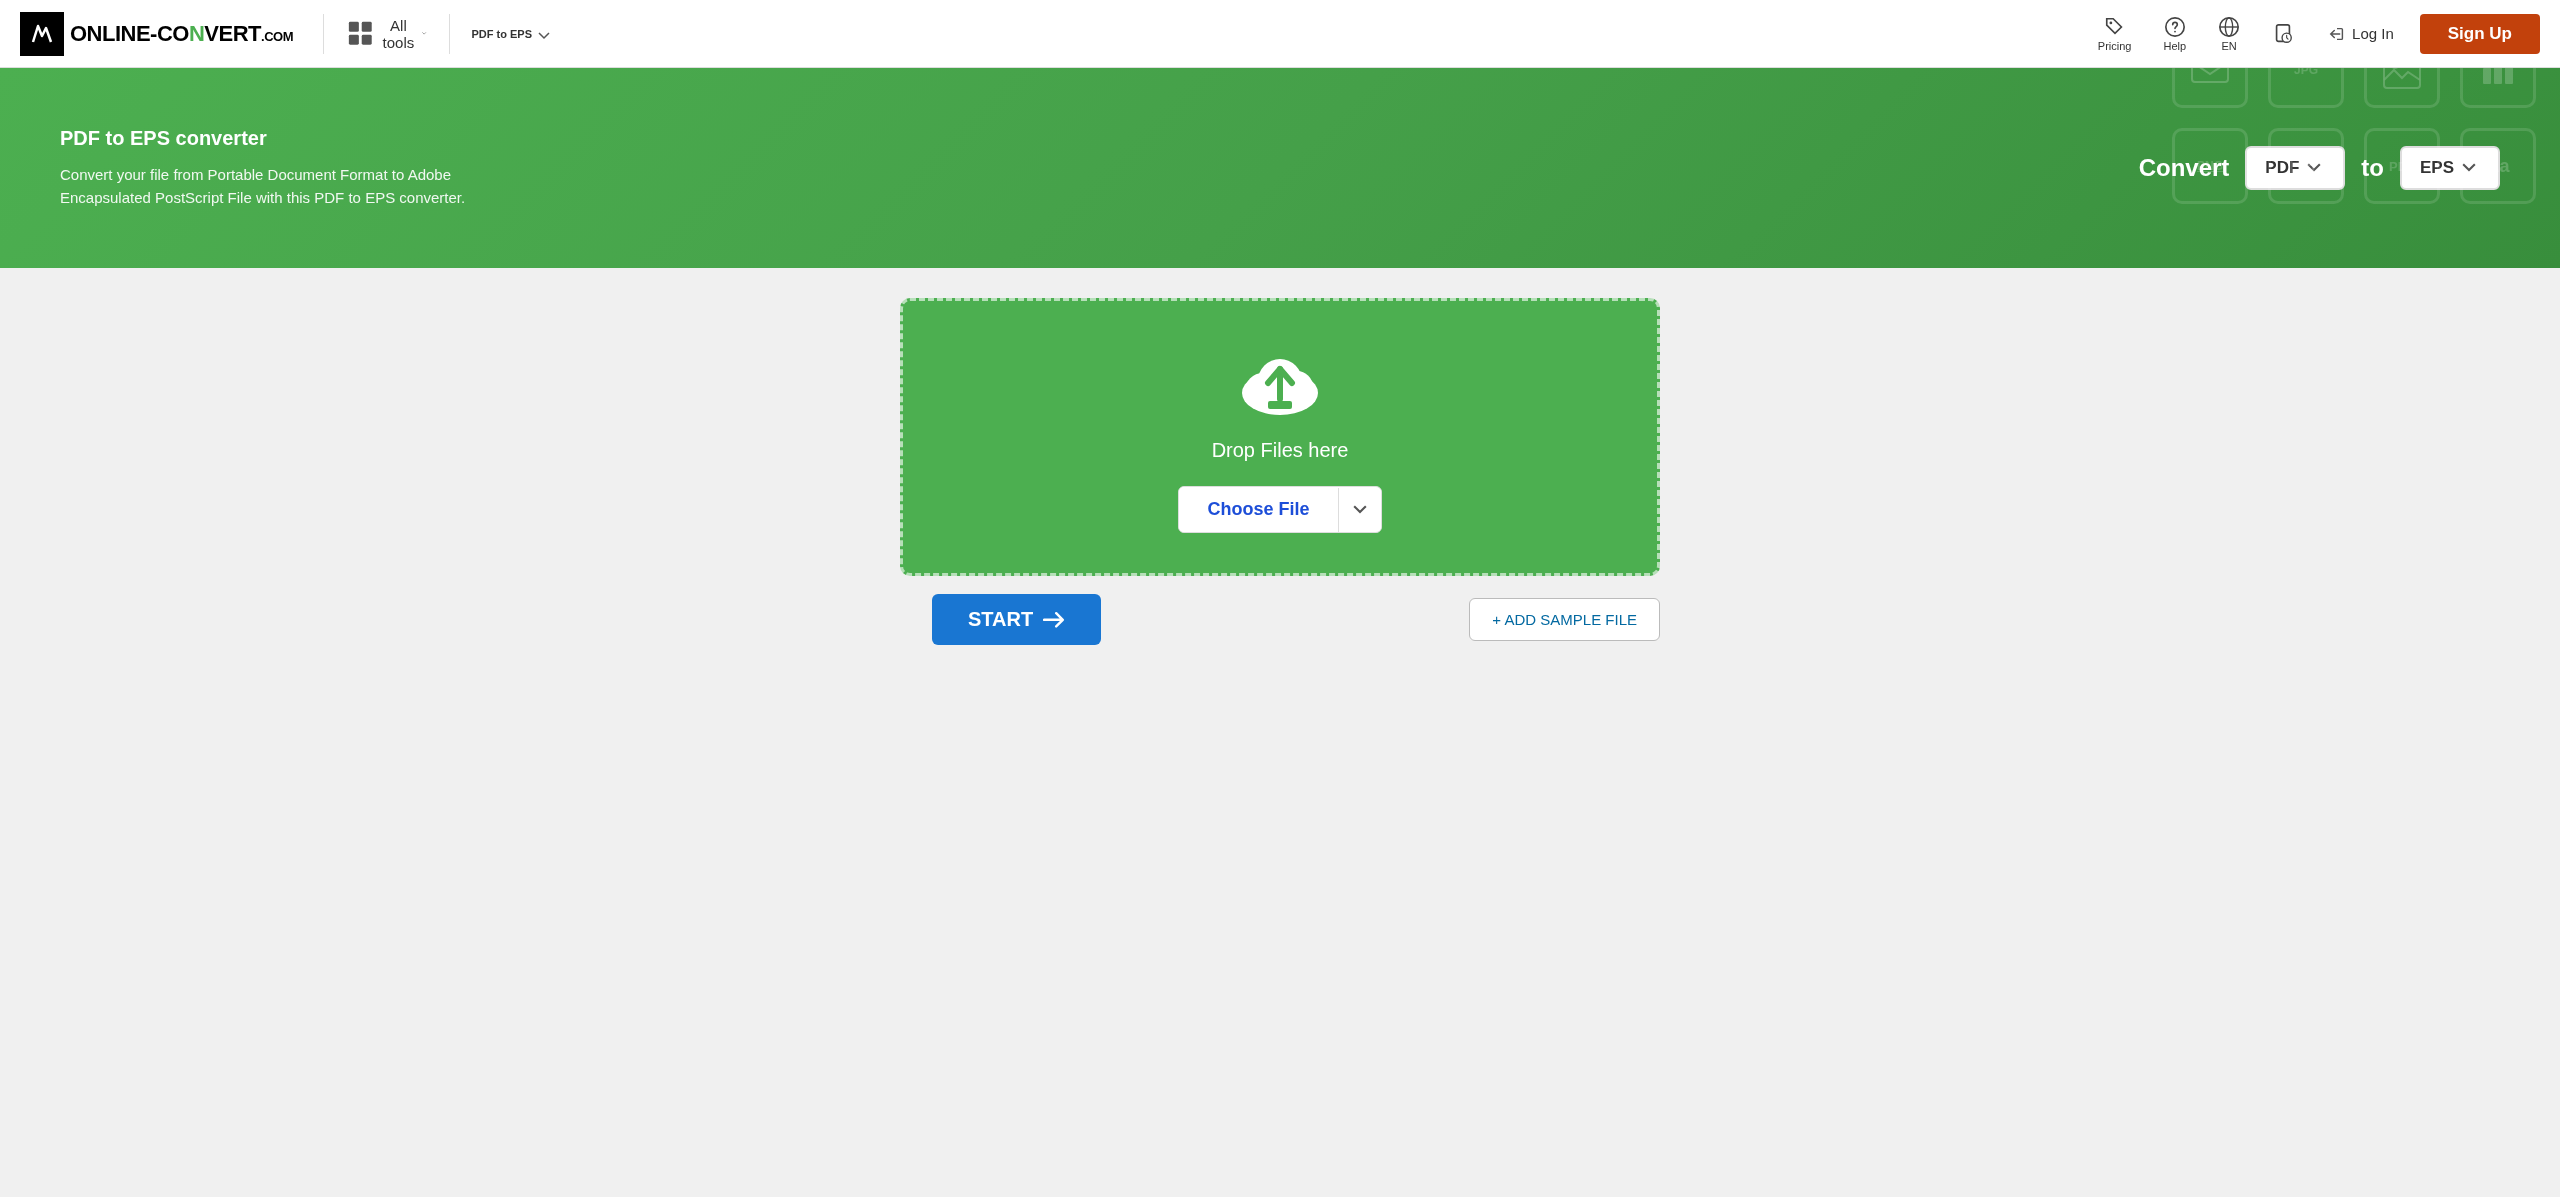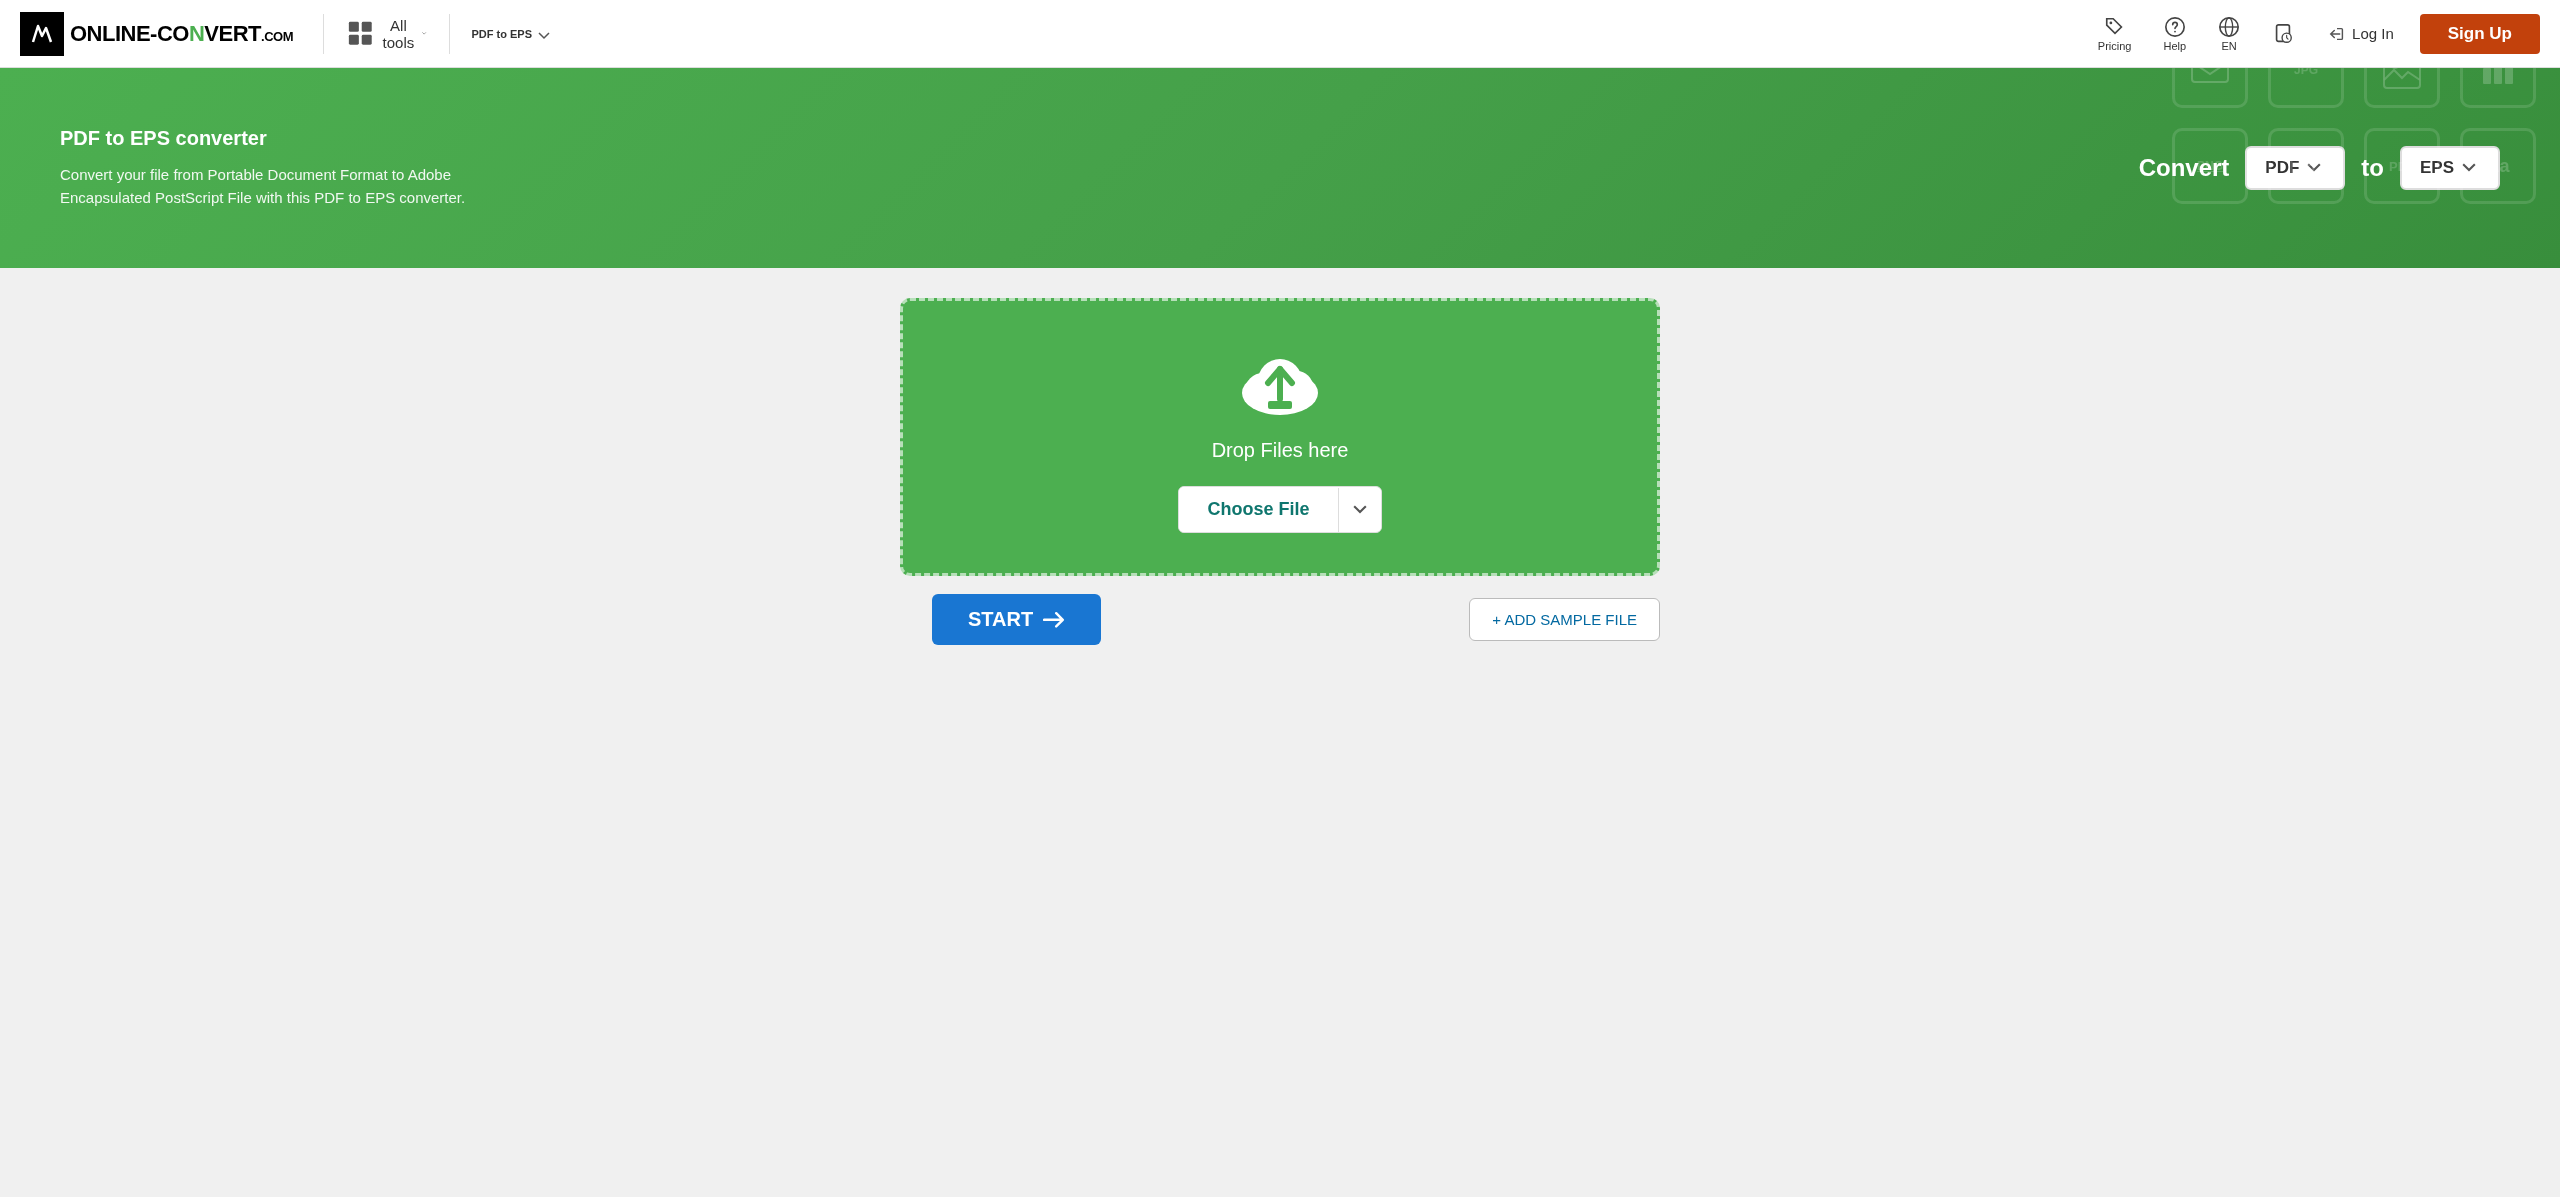--- a/index.html
+++ b/index.html
@@ -223,21 +223,21 @@
       background: #fff;
       border-radius: 6px;
       overflow: hidden;
       border: 1px solid #ddd;
     }
     .choose-file-btn {
       background: #fff;
       border: none;
       font-size: 18px;
       font-weight: 600;
-      color: #0f766e;
+      color: #1d4ed8;
       padding: 12px 28px;
       cursor: pointer;
     }
     .choose-file-divider {
       width: 1px;
       height: 44px;
       background: #ddd;
     }
     .choose-file-dropdown {
       background: #fff;

